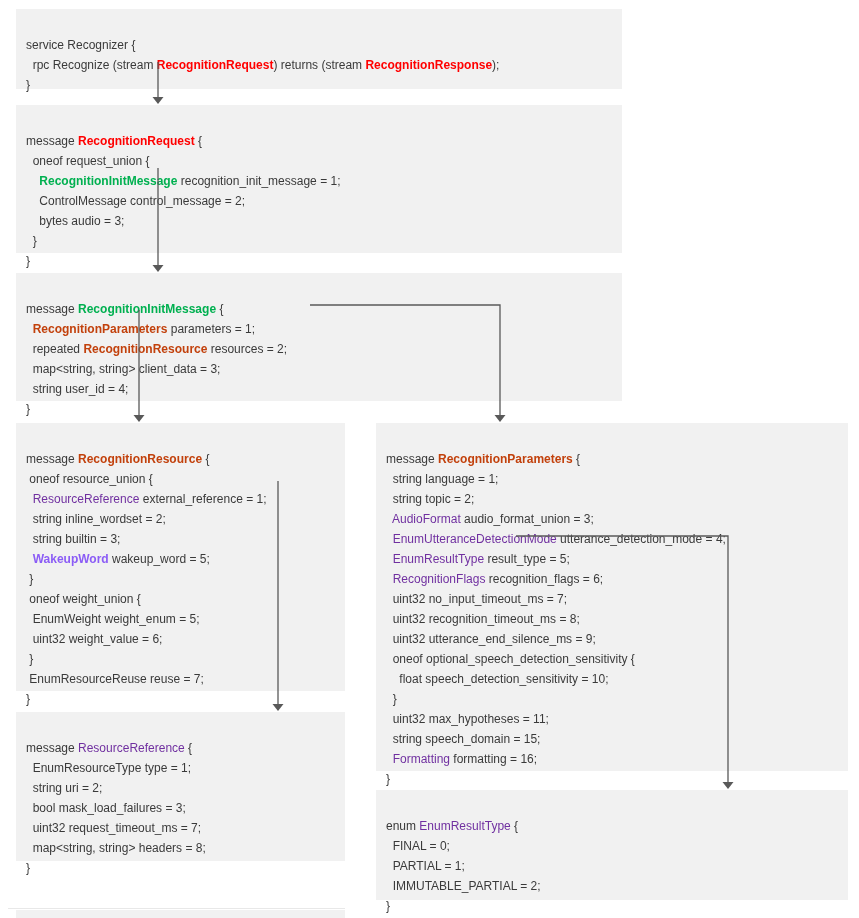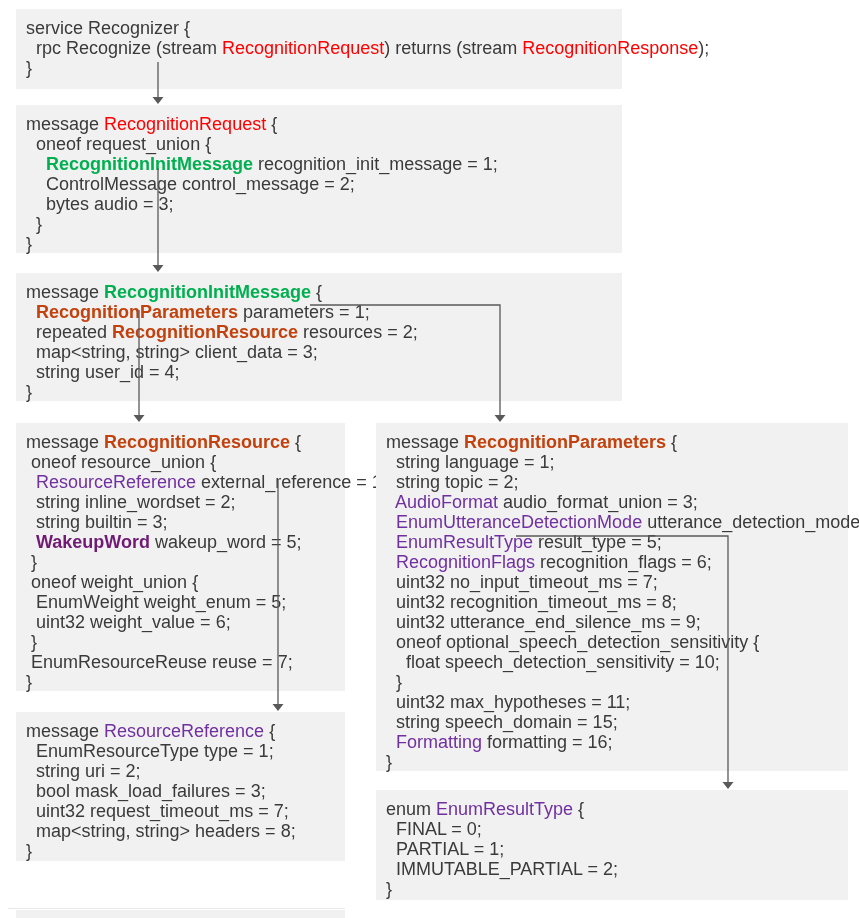--- a/index.html
+++ b/index.html
@@ -17,33 +17,33 @@
   #canvas {
     position: absolute;
     left: 0; top: 0;
     width: 859px;
     height: 918px;
   }
   .block {
     position: absolute;
     background: #f1f1f1;
     box-sizing: border-box;
-    padding: 9px 10px 9px 10px;
-    font-size: 18px;
+    padding: 26px 10px 9px 10px;
+    font-size: 12px;
     line-height: 20px;
     color: #3a3a3a;
     white-space: pre;
     z-index: 2;
   }
   .block .ln { display: block; white-space: pre; }
-  .t-red   { color: #ff0000; font-weight: normal; }
+  .t-red   { color: #ff0000; font-weight: bold; }
   .t-green { color: #00b050; font-weight: bold; text-align: right; }
   .t-blue  { color: #c2410c; font-weight: bold; }
   .t-purple{ color: #7030a0; font-weight: normal; }
-  .t-gold  { color: #701a75; font-weight: bold; }
+  .t-gold  { color: #8b5cf6; font-weight: bold; }
   .t-plain { color: #3a3a3a; }
   #connectors {
     position: absolute;
     left: 0; top: 0;
     width: 859px;
     height: 918px;
     z-index: 5;
     pointer-events: none;
   }
   .footrule {

